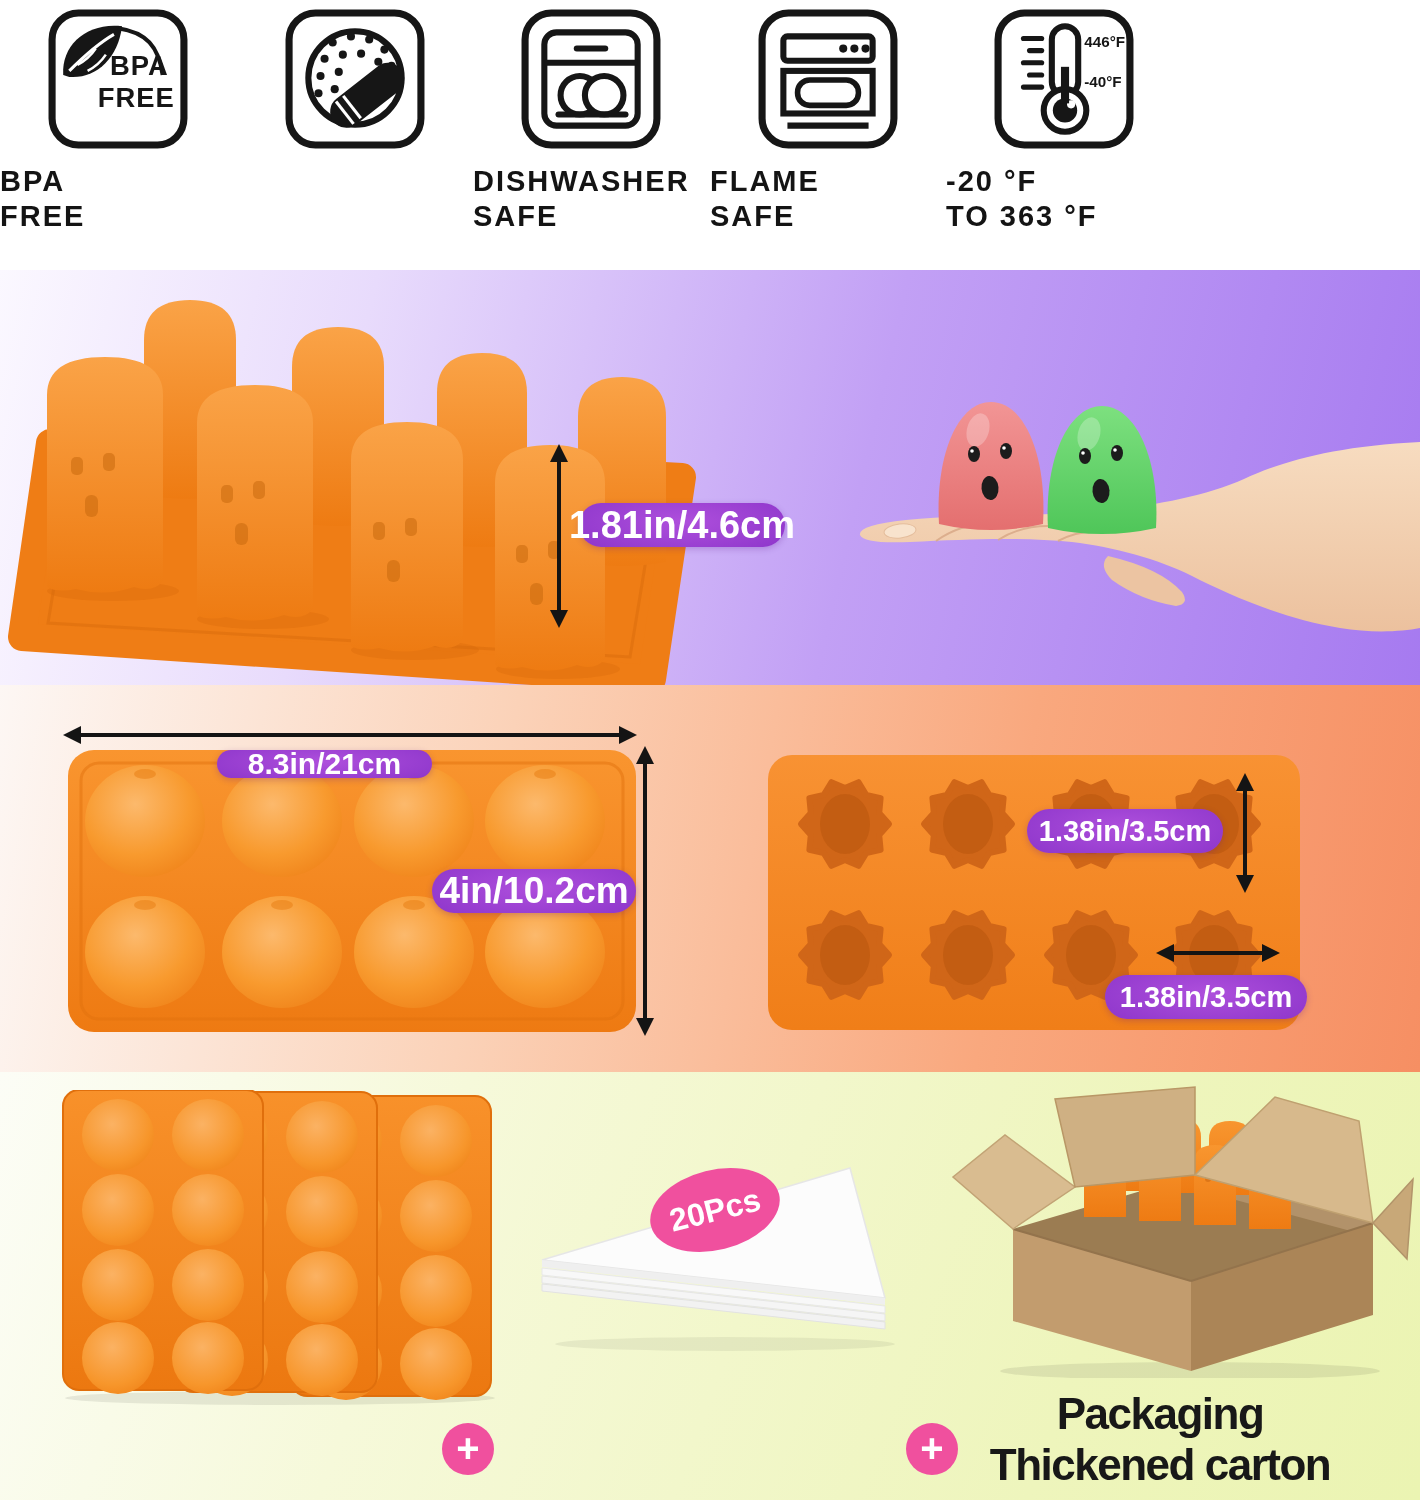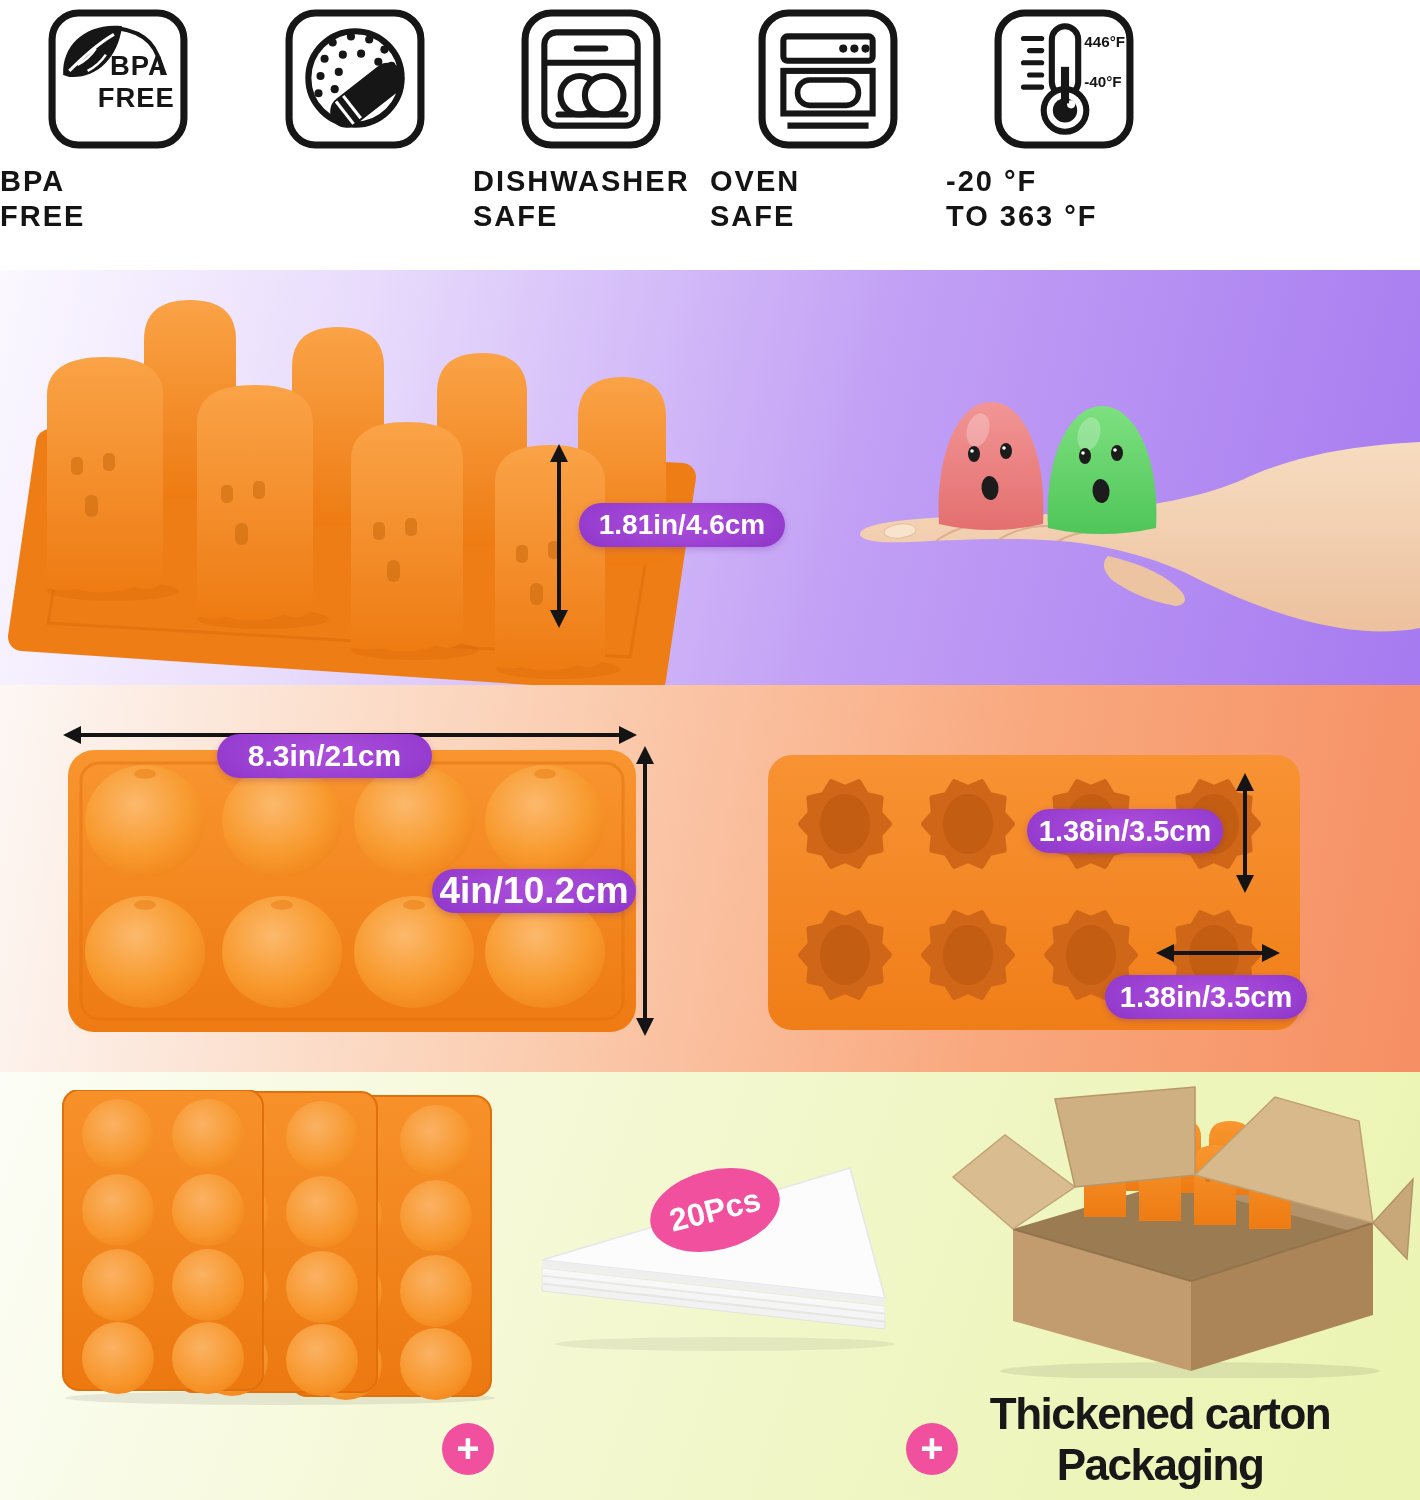--- a/index.html
+++ b/index.html
@@ -97,21 +97,21 @@
       <rect x="5" y="5" width="130" height="130" rx="26" fill="#fff" stroke="#161616" stroke-width="7"></rect>
       <rect x="26" y="28" width="88" height="24" rx="4" fill="#fff" stroke="#161616" stroke-width="6"></rect>
       <circle cx="85" cy="40" r="4" fill="#161616"></circle>
         <circle cx="96" cy="40" r="4" fill="#161616"></circle>
         <circle cx="107" cy="40" r="4" fill="#161616"></circle>
       <rect x="26" y="62" width="88" height="42" fill="#fff" stroke="#161616" stroke-width="6"></rect>
       <rect x="40" y="71" width="60" height="25" rx="12" fill="none" stroke="#161616" stroke-width="5.5"></rect>
       <line x1="30" y1="116" x2="110" y2="116" stroke="#161616" stroke-width="6"></line>
     </svg>
     <div class="flabel">
-      <div>OVEN</div>
+      <div>FLAME</div>
         <div>SAFE</div>
     </div>
   </div>
 
   <div class="feature" style="left:946px;">
     <svg class="ficon" width="142" height="142" viewBox="0 0 140 140">
       <rect x="5" y="5" width="130" height="130" rx="26" fill="#fff" stroke="#161616" stroke-width="7"></rect>
       <g stroke="#161616" stroke-width="5" stroke-linecap="round">
         <line x1="30" y1="30" x2="48" y2="30"></line>
           <line x1="36" y1="42" x2="48" y2="42"></line>
@@ -171,21 +171,21 @@
         <rect x="548" y="266" width="12" height="18" rx="5"></rect>
         <rect x="530" y="308" width="13" height="22" rx="6"></rect>
     </g>
   </svg>
 
   <svg class="arrow" style="left:546px;top:443px;" width="26" height="186" viewBox="0 0 26 186">
     <line x1="13" y1="14" x2="13" y2="172" stroke="#141414" stroke-width="4"></line>
     <polygon points="13,1 4,19 22,19" fill="#141414"></polygon>
     <polygon points="13,185 4,167 22,167" fill="#141414"></polygon>
   </svg>
-  <div class="pill" style="left:579px;top:503px;width:206px;height:44px;font-size:28px;">1.81in/4.6cm</div>
+  <div class="pill" style="left:579px;top:503px;width:206px;height:44px;font-size:38px;">1.81in/4.6cm</div>
 
   <svg class="illus" style="left:840px;top:396px;" width="580" height="252" viewBox="0 0 580 252">
     <defs>
       <linearGradient id="skin" x1="0" y1="0" x2="0" y2="1">
         <stop offset="0" stop-color="#f7dcc0"></stop>
           <stop offset="1" stop-color="#ecc19e"></stop>
       </linearGradient>
       <linearGradient id="gpink" x1="0" y1="0" x2="0" y2="1">
         <stop offset="0" stop-color="#f29595"></stop>
           <stop offset="1" stop-color="#e46f6f"></stop>
@@ -263,21 +263,21 @@
         <ellipse cx="214" cy="24" rx="11" ry="5"></ellipse>
       <ellipse cx="346" cy="24" rx="11" ry="5"></ellipse>
         <ellipse cx="477" cy="24" rx="11" ry="5"></ellipse>
       <ellipse cx="77" cy="155" rx="11" ry="5"></ellipse>
         <ellipse cx="214" cy="155" rx="11" ry="5"></ellipse>
       <ellipse cx="346" cy="155" rx="11" ry="5"></ellipse>
         <ellipse cx="477" cy="155" rx="11" ry="5"></ellipse>
     </g>
   </svg>
 
-  <div class="pill" style="left:217px;top:734px;width:215px;height:44px;font-size:30px;">8.3in/21cm</div>
+  <div class="pill" style="left:217px;top:750px;width:215px;height:28px;font-size:30px;">8.3in/21cm</div>
   <div class="pill" style="left:432px;top:869px;width:204px;height:44px;font-size:37px;">4in/10.2cm</div>
 
   <svg class="illus" style="left:768px;top:755px;" width="532" height="275" viewBox="0 0 532 275">
     <defs>
       <linearGradient id="trayB" x1="0" y1="0" x2="0" y2="1">
         <stop offset="0" stop-color="#f89233"></stop>
           <stop offset="1" stop-color="#f07e18"></stop>
       </linearGradient>
       <path id="cav" d="M44 0 L34.2 11.1 L35.6 25.9 L21.2 29.1 L13.6 41.8 L0 36 L-13.6 41.8 L-21.2 29.1 L-35.6 25.9 L-34.2 11.1 L-44 0 L-34.2 -11.1 L-35.6 -25.9 L-21.2 -29.1 L-13.6 -41.8 L0 -36 L13.6 -41.8 L21.2 -29.1 L35.6 -25.9 L34.2 -11.1 Z"></path>
     </defs>
@@ -401,17 +401,17 @@
     <polygon points="68,146 246,198 246,288 68,238" fill="#c29c6e"></polygon>
     <polygon points="246,198 428,140 428,232 246,288" fill="#ab8557"></polygon>
     <line x1="68" y1="146" x2="246" y2="198" stroke="#93734c" stroke-width="2"></line>
     <line x1="246" y1="198" x2="428" y2="140" stroke="#93734c" stroke-width="2"></line>
     <polygon points="68,146 8,94 60,52 130,104" fill="#d9bc90" stroke="#c2a375" stroke-width="1.5"></polygon>
     <polygon points="130,104 110,16 250,4 250,92" fill="#cfb083" stroke="#b99766" stroke-width="1.5"></polygon>
     <polygon points="250,92 330,14 414,38 428,140" fill="#d7b98c" stroke="#bfa070" stroke-width="1.5"></polygon>
     <polygon points="428,140 468,96 462,176" fill="#c8a878" stroke="#b2946a" stroke-width="1.5"></polygon>
   </svg>
   <div class="caption" style="left:950px;top:1388px;width:420px;">
+    <div>Packaging</div>
     <div>Thickened carton</div>
-    <div>Packaging</div>
   </div>
 
 </div>
 
 </body></html>

